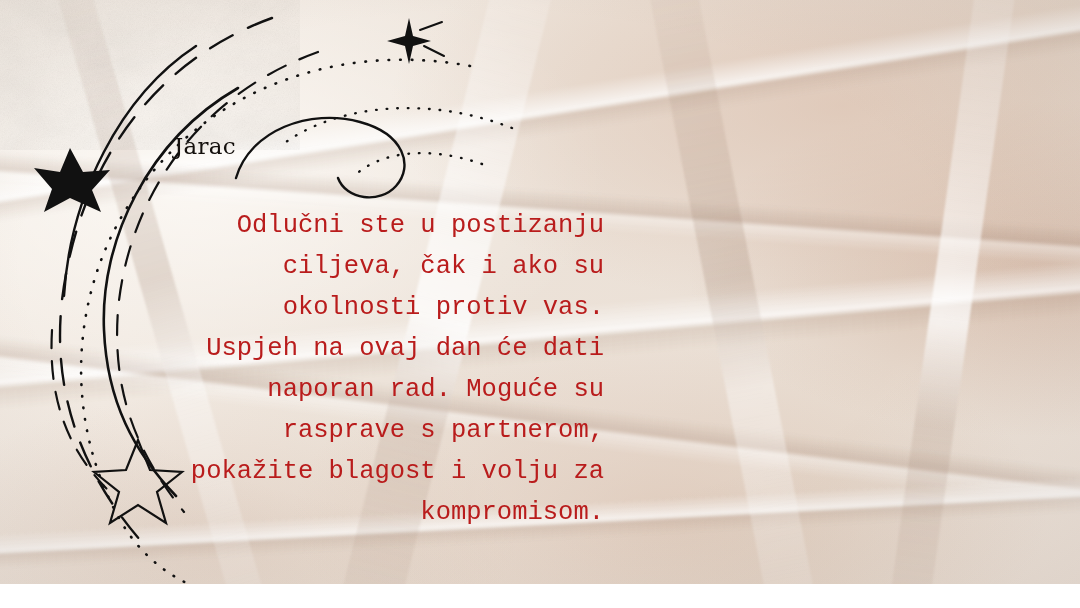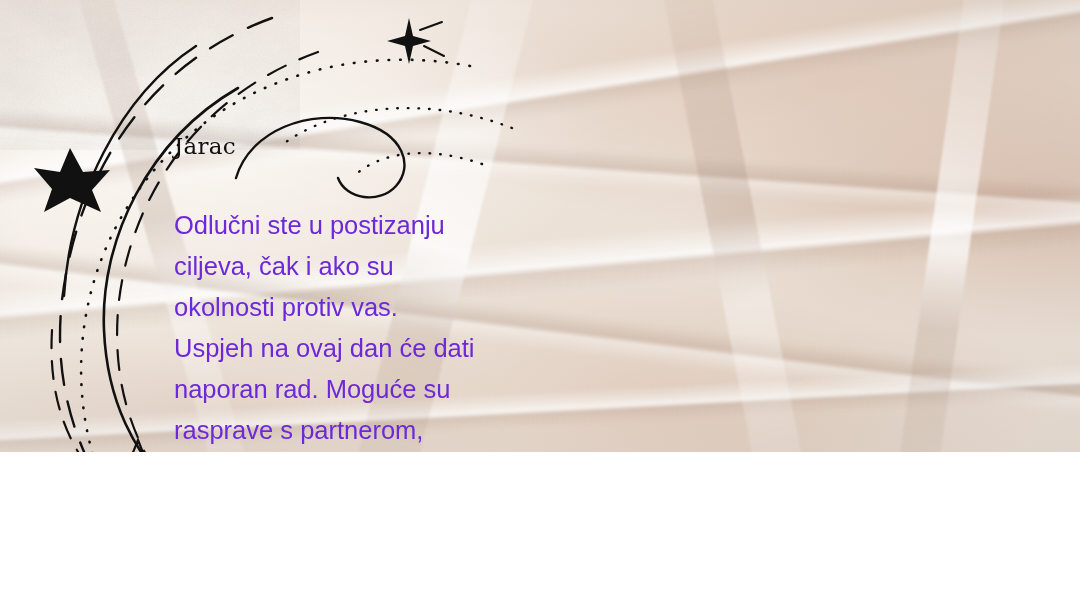--- a/index.html
+++ b/index.html
@@ -5,24 +5,25 @@
 <style>
   html, body {
     margin: 0;
     padding: 0;
     background: #ffffff;
   }
 
   #stage {
     position: relative;
     width: 1080px;
-    height: 452px;
+    height: 584px;
     overflow: hidden;
     font-family: "DejaVu Serif", "Liberation Serif", serif;
     background-color: # efe7df;
+    text-align: right;
   }
 
   
   .paper-base {
     position: absolute;
     inset: 0;
     background:
       radial-gradient(ellipse 60% 50% at 78% 18%, rgba(214,183,163,0.55) 0%, rgba(214,183,163,0) 70%),
       radial-gradient(ellipse 45% 40% at 96% 46%, rgba(203,168,147,0.55) 0%, rgba(203,168,147,0) 72%),
       radial-gradient(ellipse 50% 45% at 62% 88%, rgba(208,176,155,0.40) 0%, rgba(208,176,155,0) 70%),
@@ -97,23 +98,23 @@
     font-family: "DejaVu Serif", "Liberation Serif", serif;
   }
 
   .horoscope {
     position: absolute;
     left: 174px;
     top: 205px;
     width: 430px;
     font-size: 25.5px;
     line-height: 41px;
-    color: #6d28d9;
+    color: #b91c1c;
     white-space: pre-line;
-    font-family: Liberation Sans, sans-serif;
+    font-family: Liberation Mono, monospace;
   }
 </style>
 </head>
 <body>
 
 <div id="stage">
 
   <div class="paper-base"></div>
 
   <div class="crease c1"></div>

